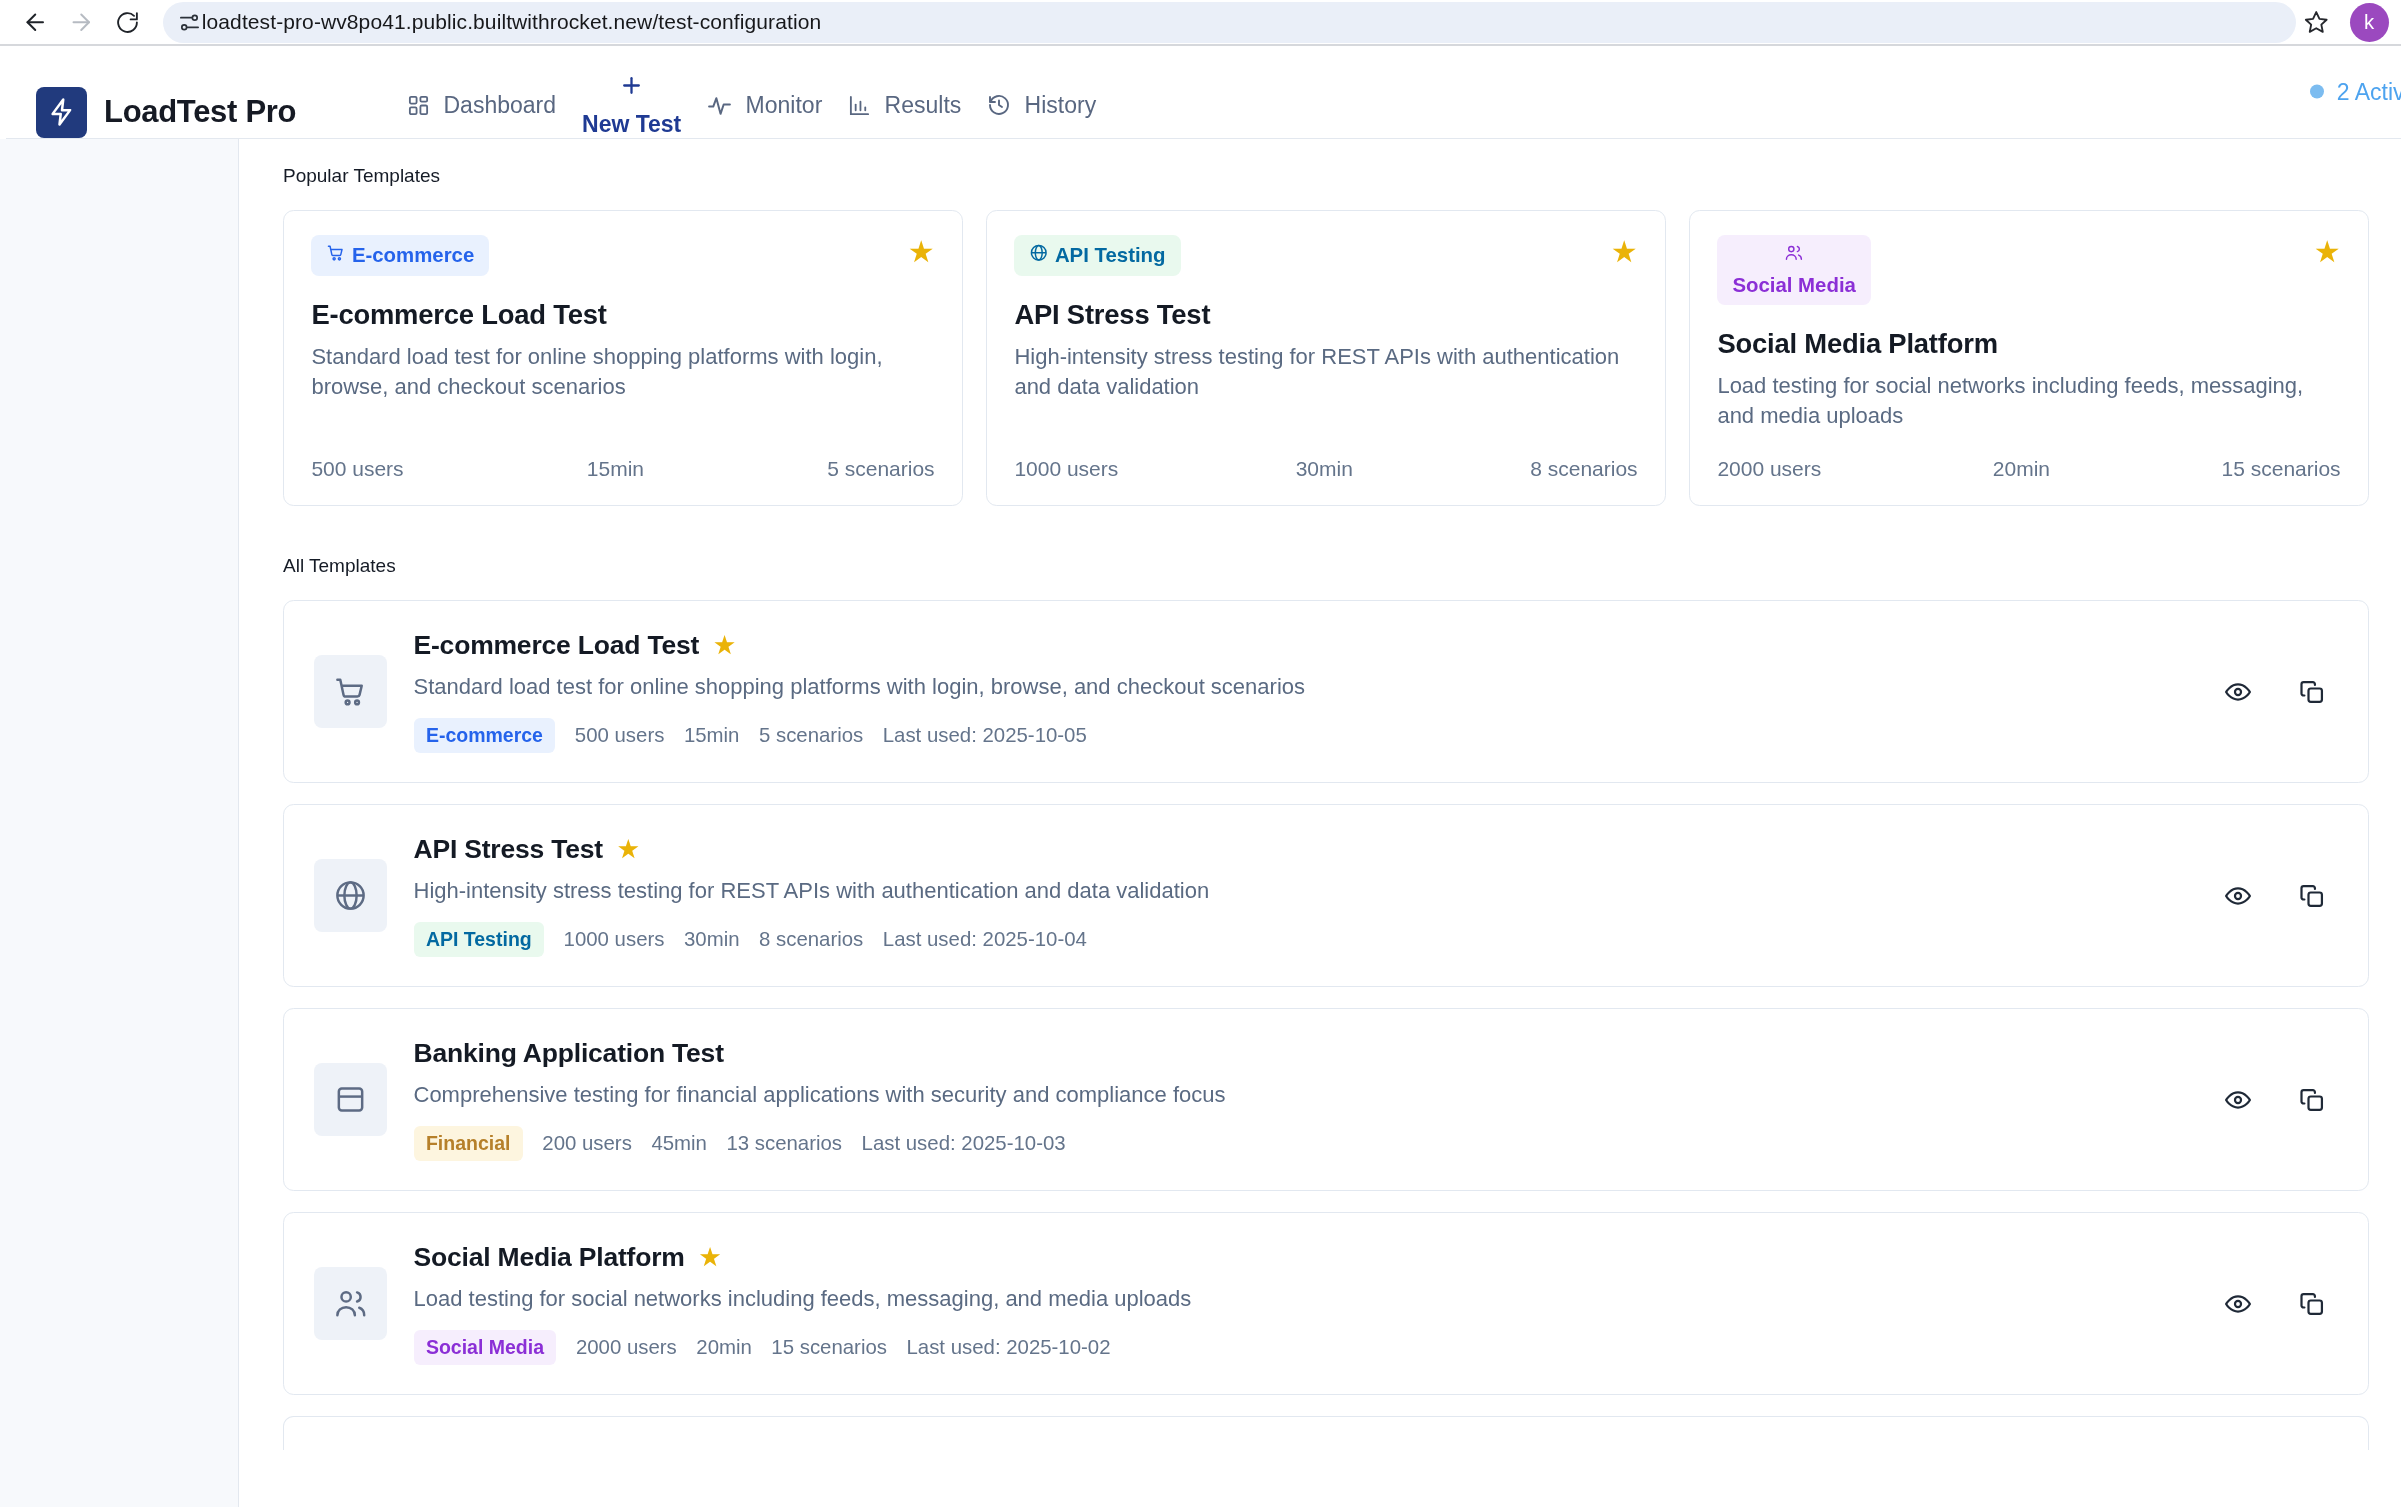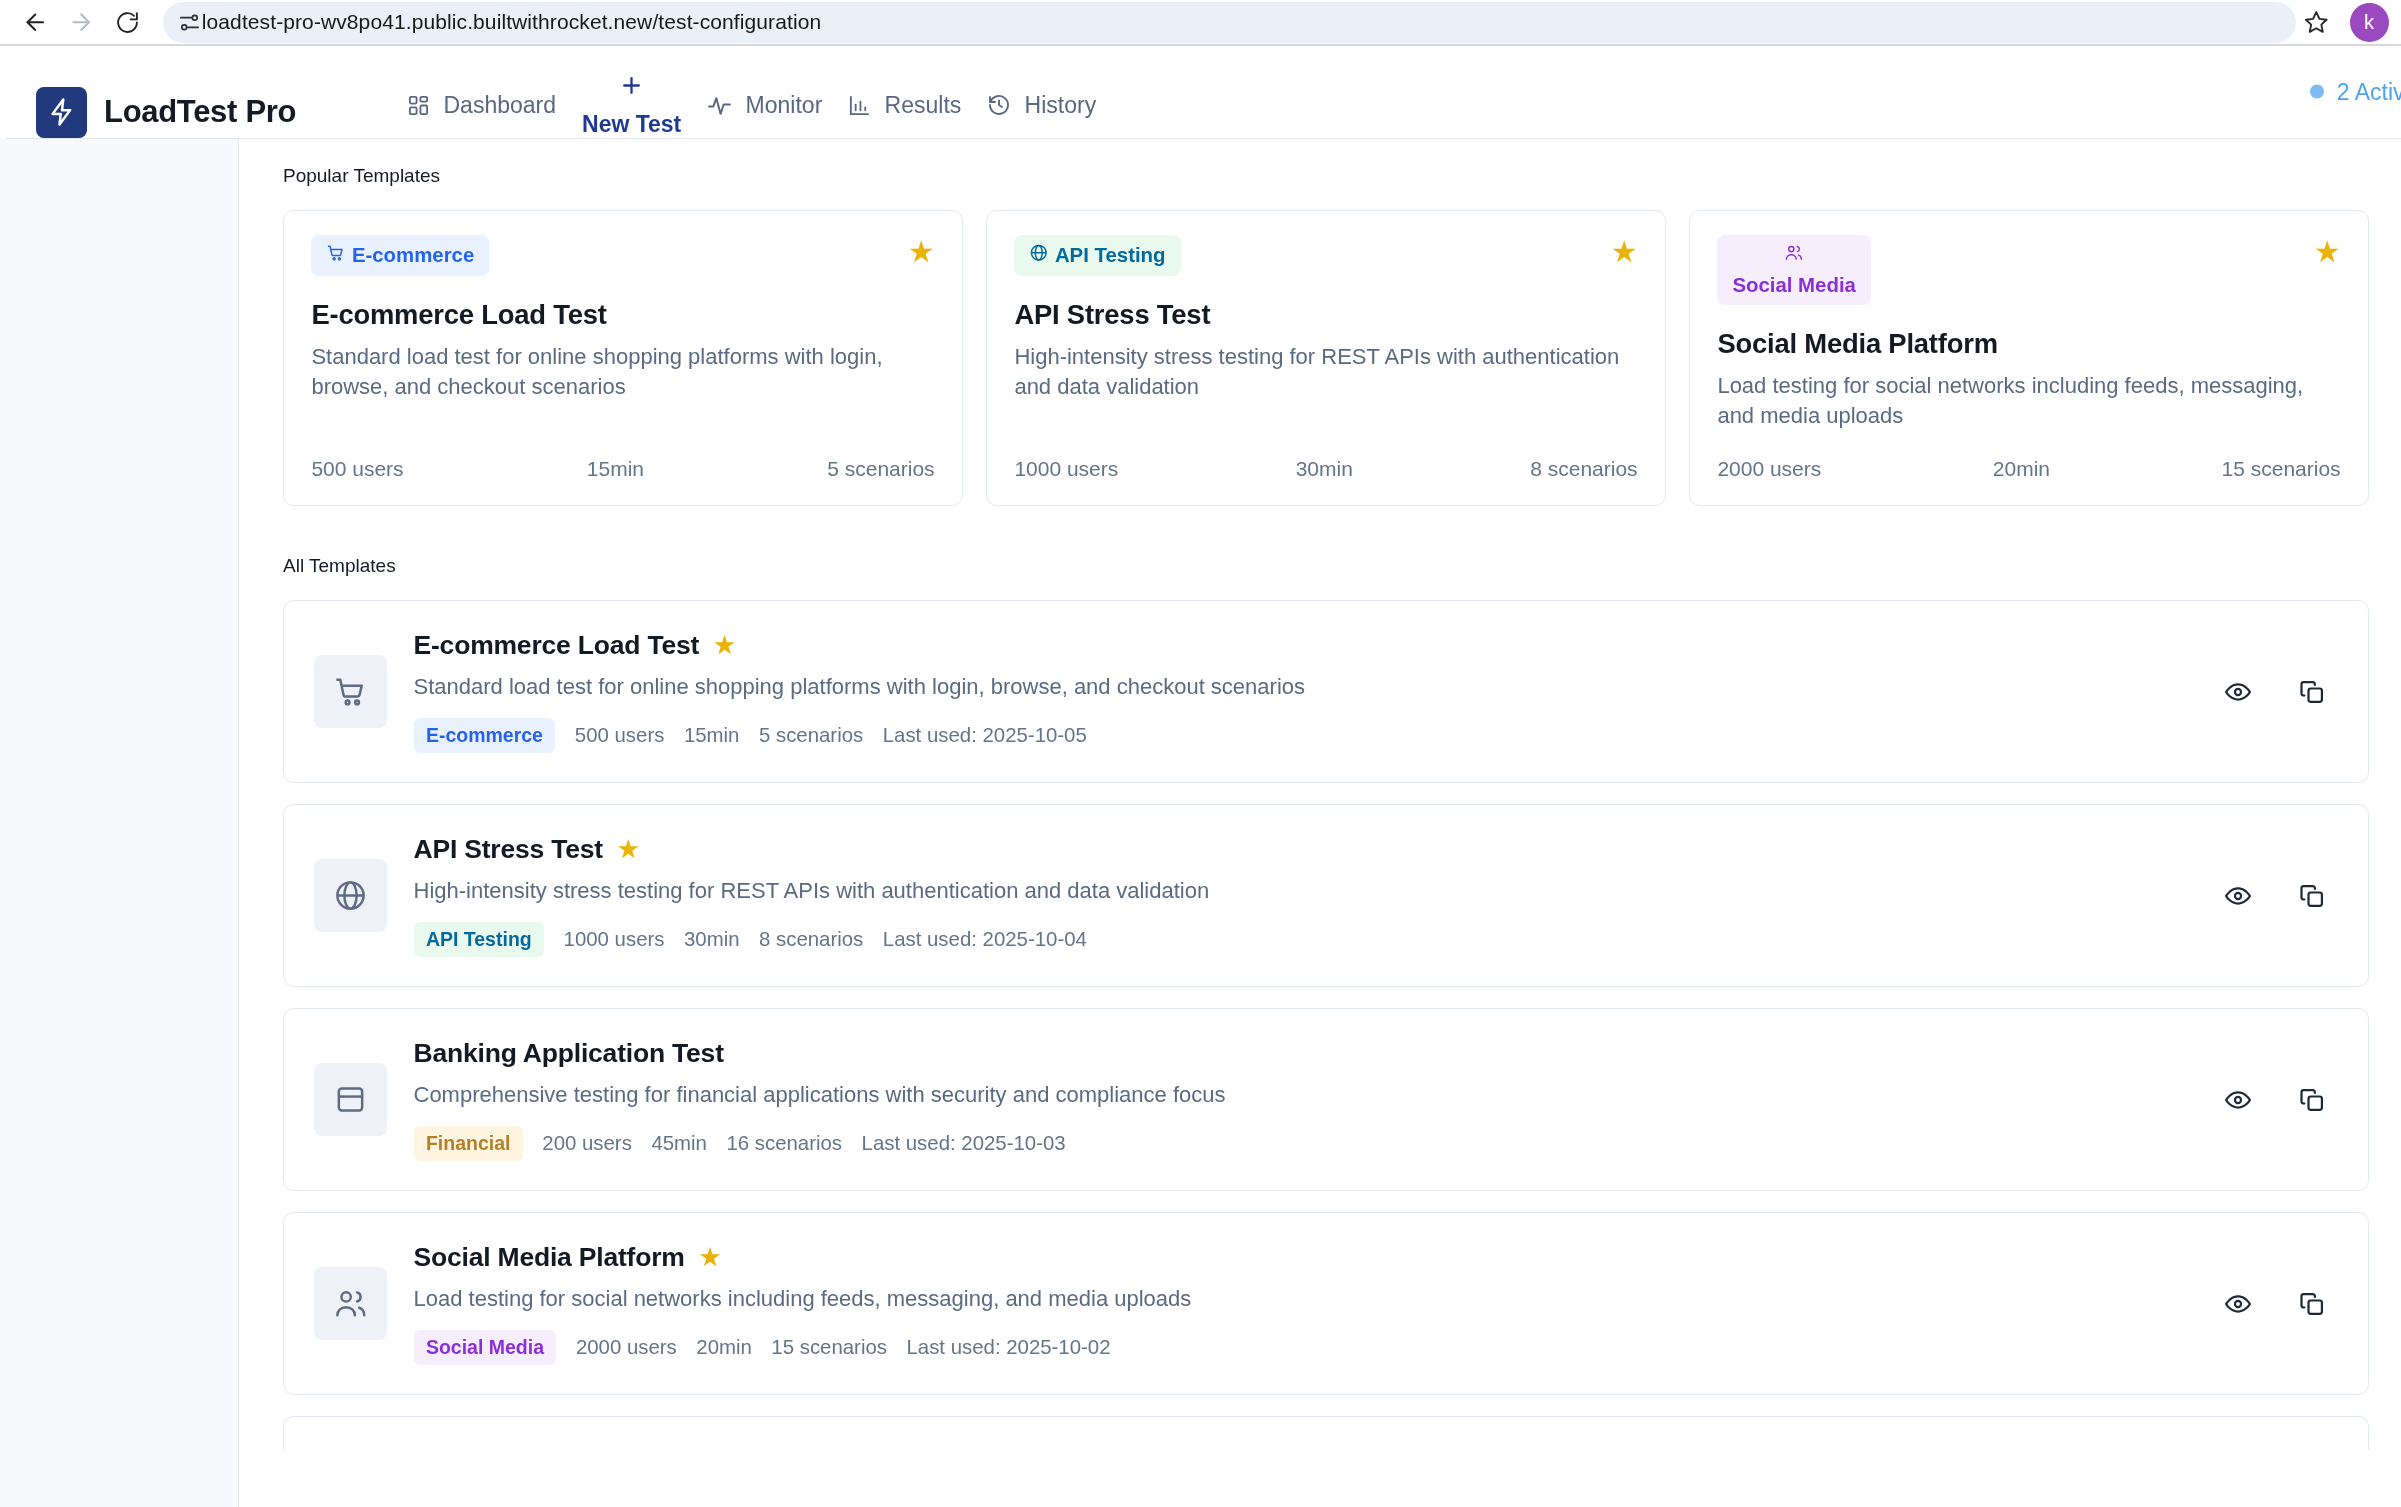--- a/index.html
+++ b/index.html
@@ -433,21 +433,21 @@
         </div>
         <div class="row-main">
           <div class="row-title">
             <span>Banking Application Test</span>
           </div>
           <div class="row-desc">Comprehensive testing for financial applications with security and compliance focus</div>
           <div class="row-meta">
             <span class="badge fin">Financial</span>
             <span>200 users</span>
             <span>45min</span>
-            <span>16 scenarios</span>
+            <span>13 scenarios</span>
             <span>Last used: 2025-10-03</span>
           </div>
         </div>
         <div class="row-actions">
           <span class="act">
             <svg width="28" height="28" viewBox="0 0 24 24" fill="none" stroke="currentColor" stroke-width="1.9" stroke-linecap="round" stroke-linejoin="round">
                 <path d="M1.8 12S5.5 5.5 12 5.5 22.2 12 22.2 12 18.5 18.5 12 18.5 1.8 12 1.8 12z"></path>
                 <circle cx="12" cy="12" r="2.6"></circle>
               </svg>
           </span>

